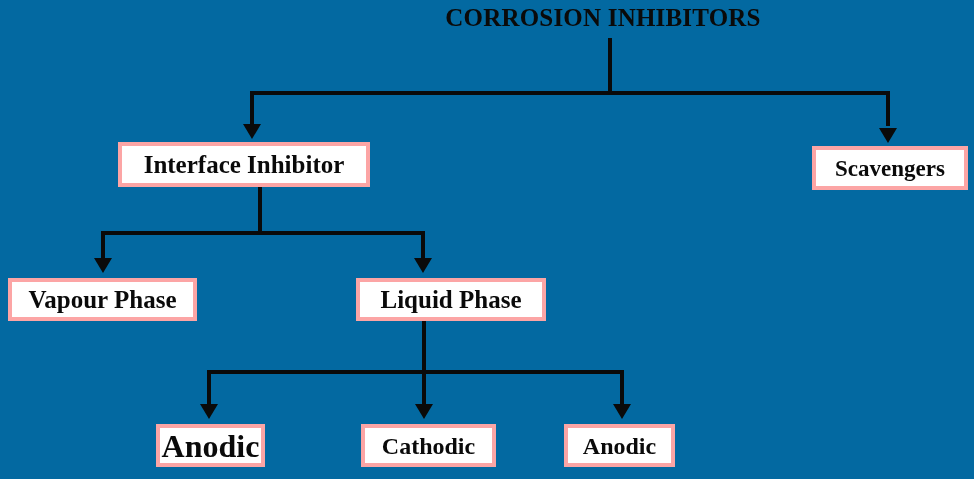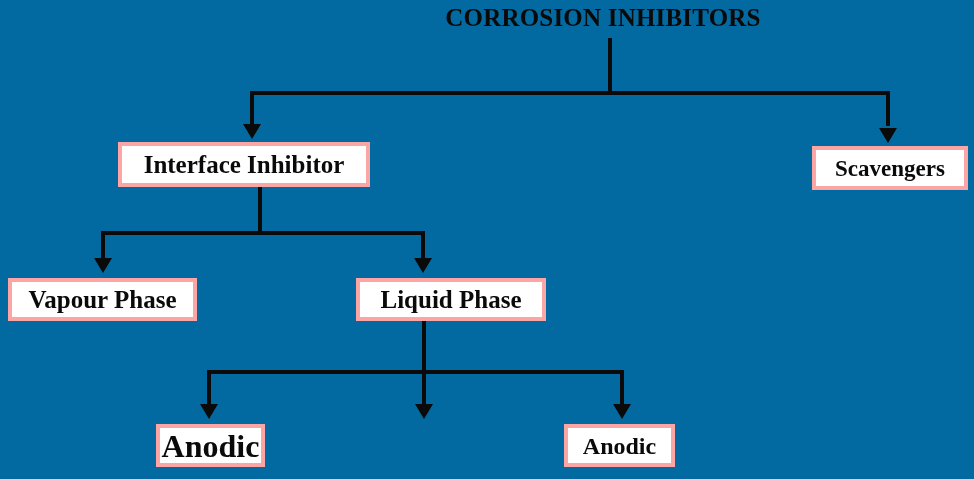--- a/index.html
+++ b/index.html
@@ -146,17 +146,20 @@
   <div class="vline drop-l3-left"></div>
   <div class="vline drop-l3-mid"></div>
   <div class="vline drop-l3-right"></div>
   <div class="arrowhead ah-l3-left"></div>
   <div class="arrowhead ah-l3-mid"></div>
   <div class="arrowhead ah-l3-right"></div>
 
   <div class="node node-anodic">
     <span>Anodic</span>
   </div>
+  <div class="node node-cathodic">
+    <span>Cathodic</span>
+  </div>
   <div class="node node-mixed">
     <span>Anodic</span>
   </div>
 
 </div>
 
 </body></html>

